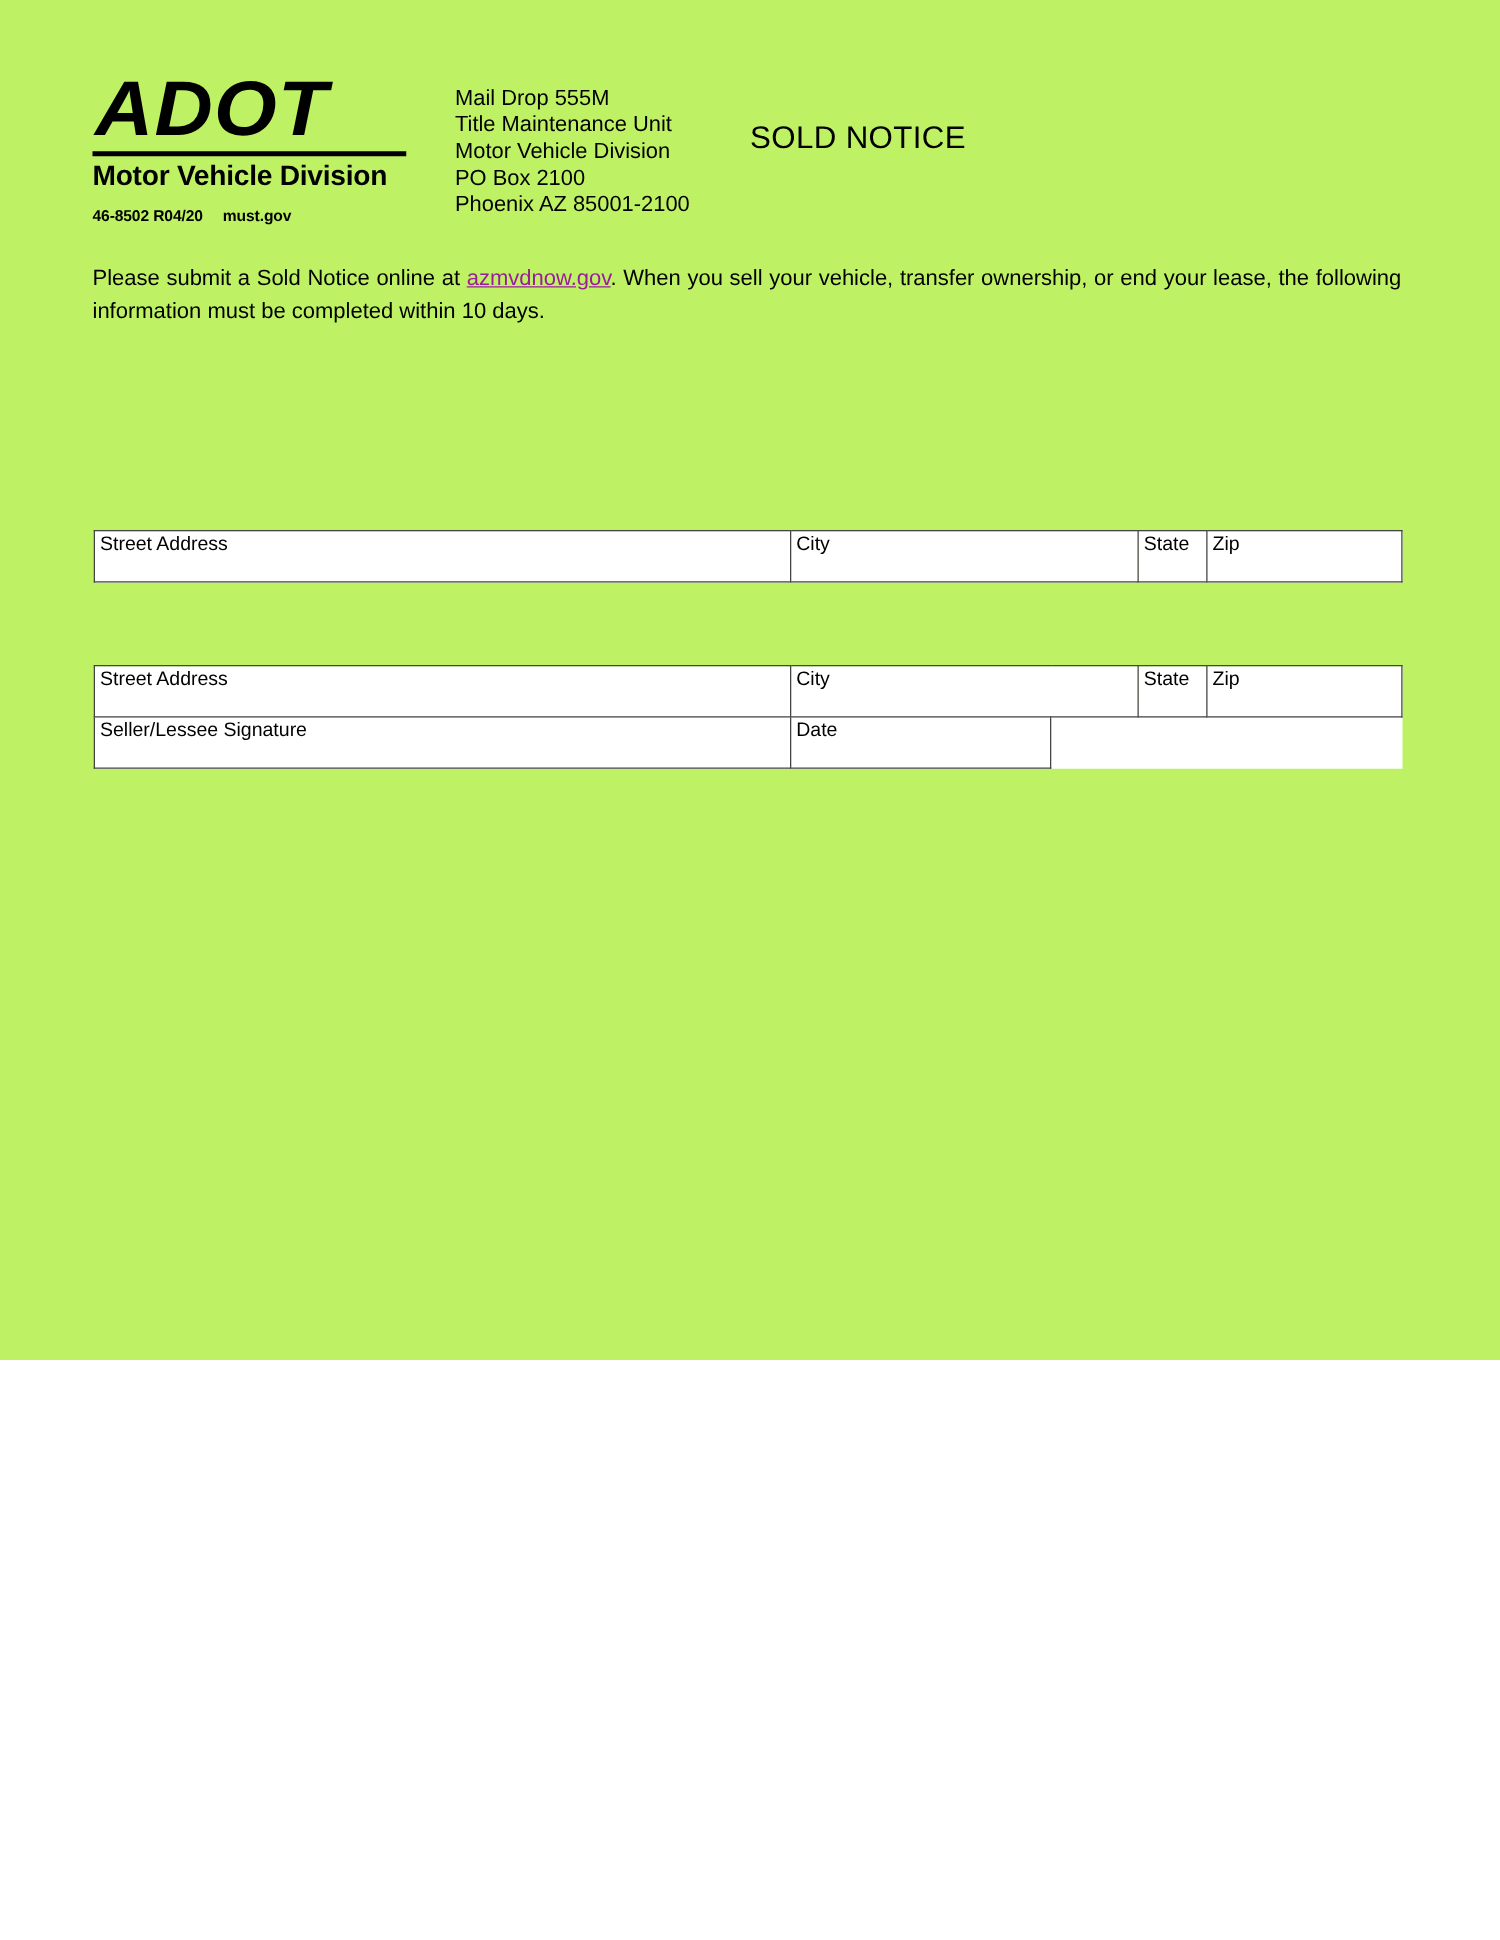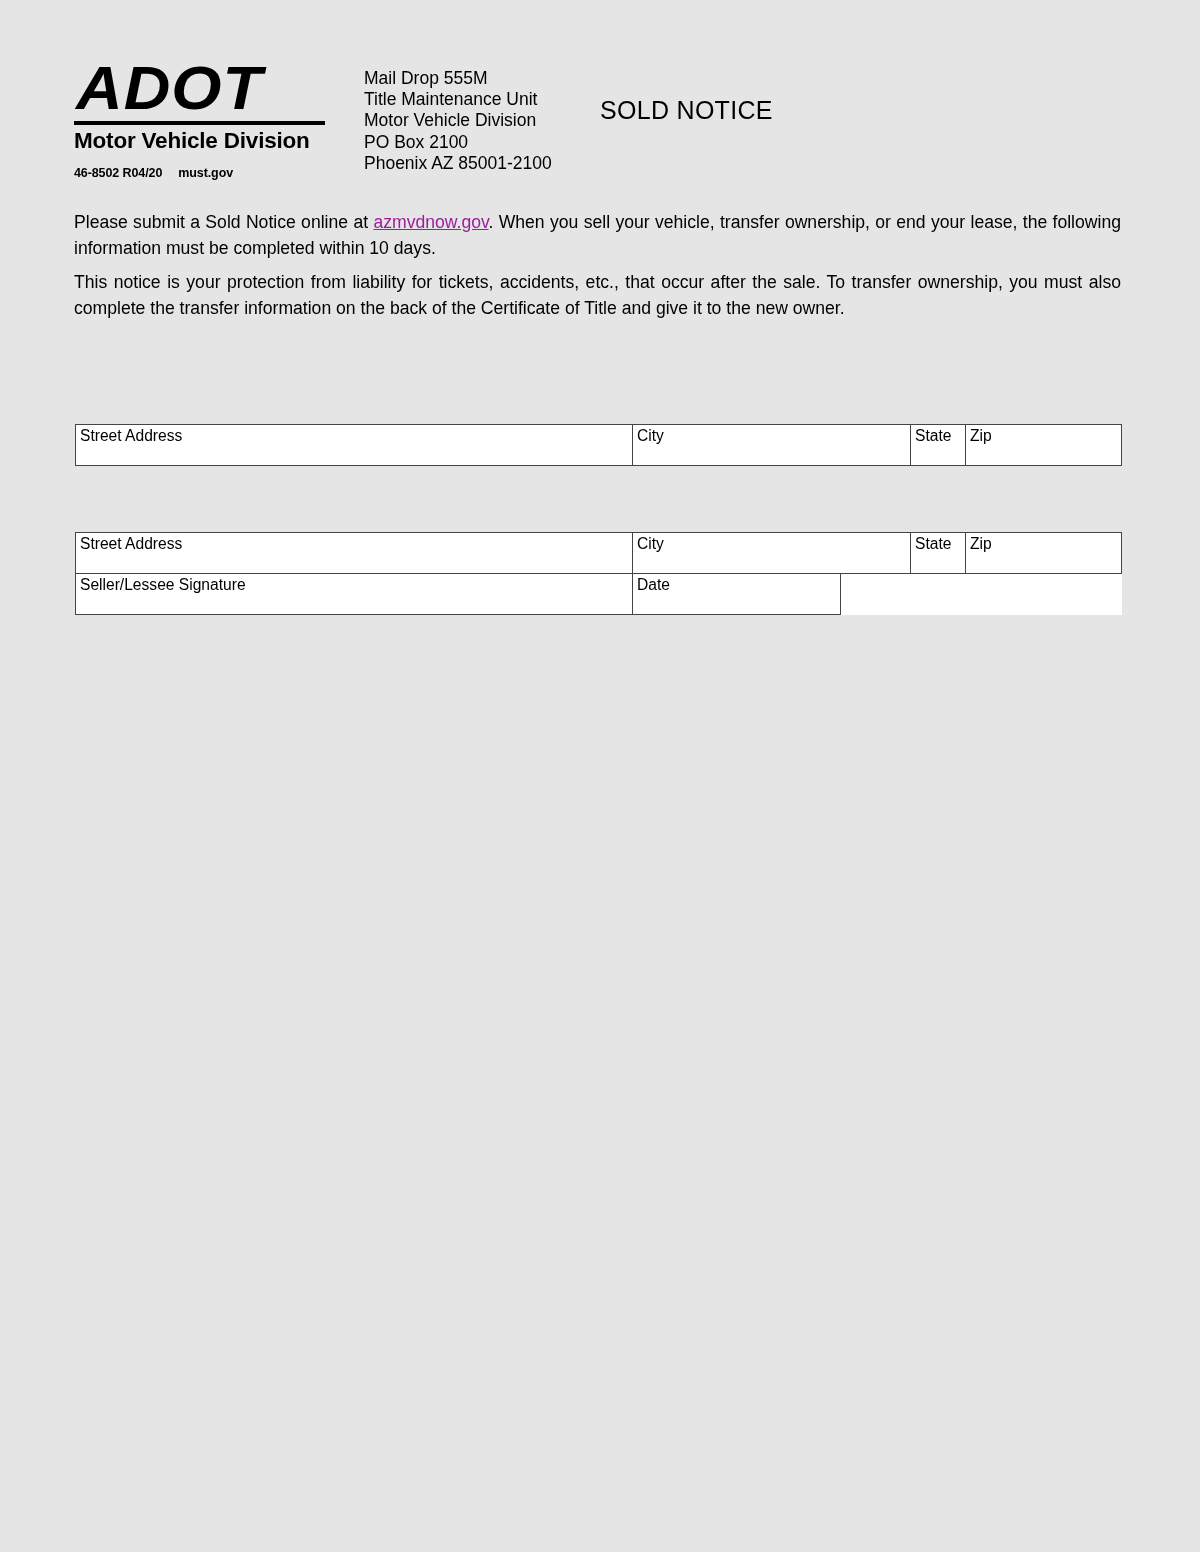--- a/index.html
+++ b/index.html
@@ -13,22 +13,22 @@
     height: 1552px;
     font-family: "Liberation Sans", sans-serif;
     color: #000000;
     position: relative;
     overflow: hidden;
   }
 
   .page {
     position: relative;
     width: 1200px;
-    height: 1552px;
-    background: #e5e5e5;
+    height: 1088px;
+    background: #bef264;
   }
 
   
   .header {
     position: absolute;
     left: 0;
     top: 0;
     width: 1200px;
     height: 195px;
   }
@@ -166,21 +166,20 @@
       <div>Motor Vehicle Division</div>
       <div>PO Box 2100</div>
       <div>Phoenix AZ 85001-2100</div>
     </div>
 
     <div class="doc-title">SOLD NOTICE</div>
   </div>
 
   <div class="body-text para-1"><span>Please submit a Sold Notice online at </span><a class="link" href="#">azmvdnow.gov</a><span>. When you sell your vehicle, transfer ownership, or end your lease, the following information must be completed within 10 days.</span></div>
 
-  <div class="body-text para-2">This notice is your protection from liability for tickets, accidents, etc., that occur after the sale. To transfer ownership, you must also complete the transfer information on the back of the Certificate of Title and give it to the new owner.</div>
 
 
   <table class="form-table tbl-buyer">
     <colgroup>
       <col style="width:557px">
       <col style="width:278px">
       <col style="width:55px">
       <col style="width:156px">
     </colgroup>
     <tbody>

